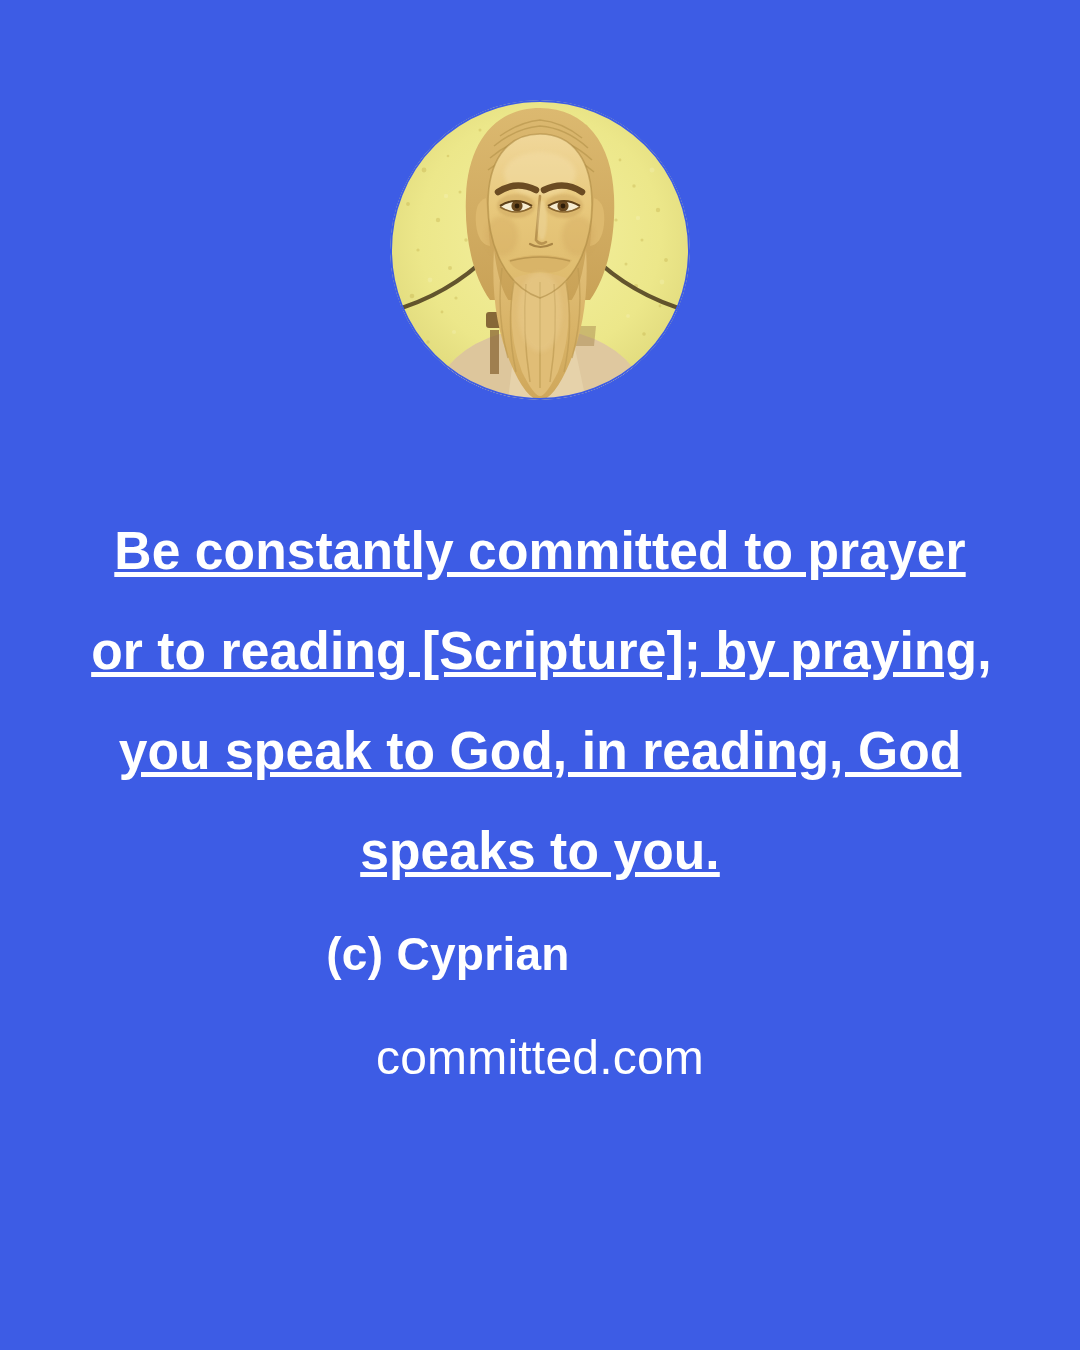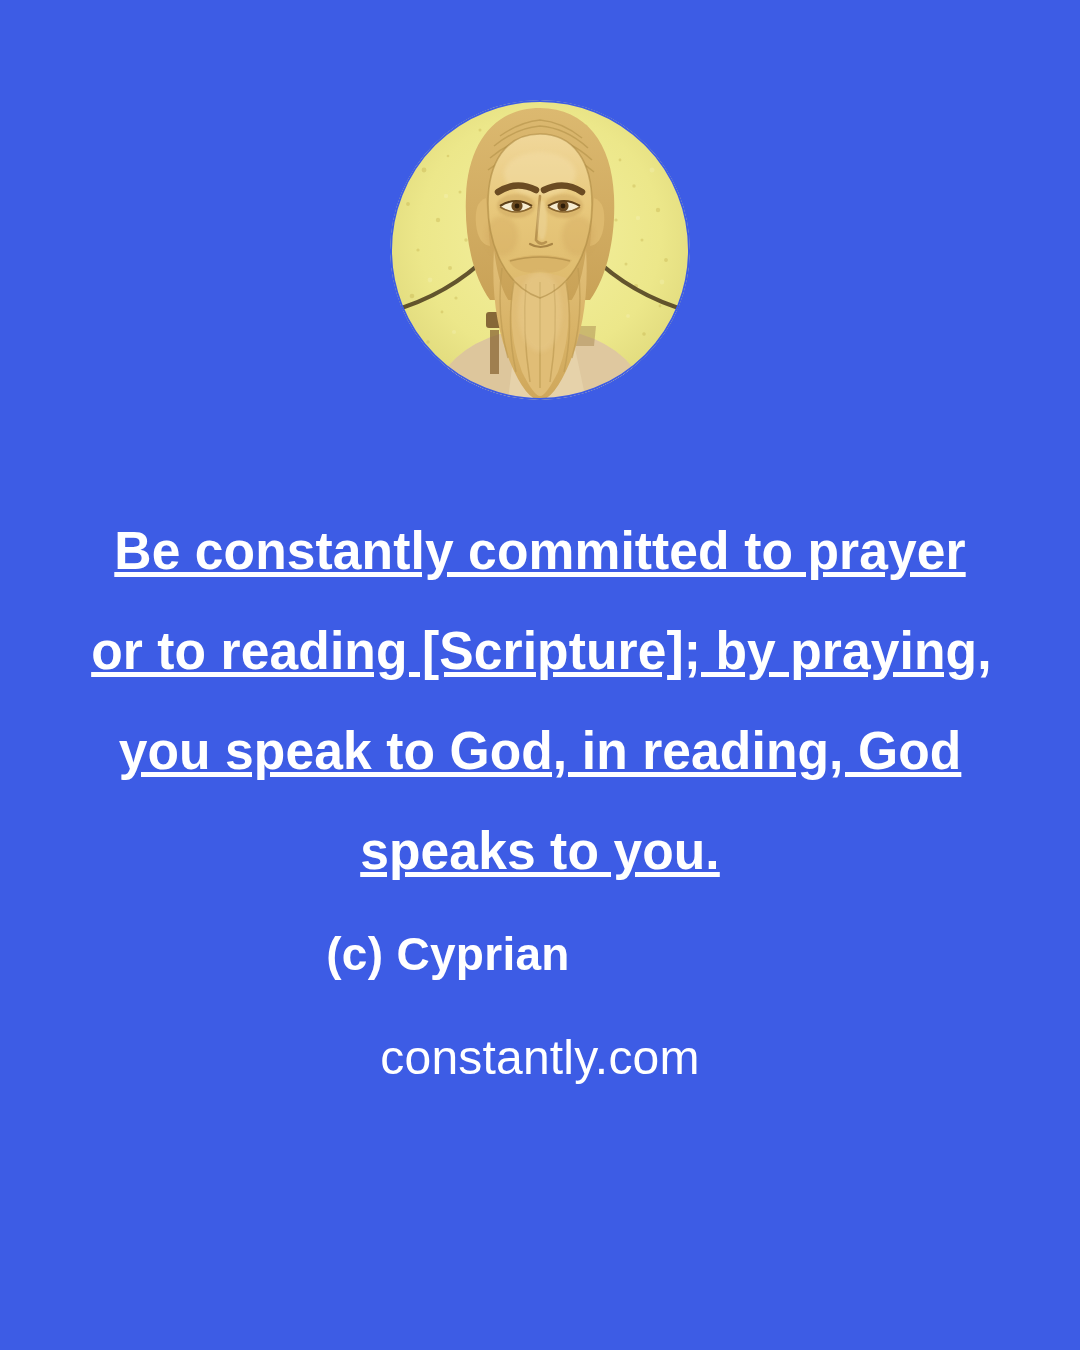--- a/index.html
+++ b/index.html
@@ -277,15 +277,15 @@
 
   <div class="quote">
     <span class="quote-line">Be constantly committed to prayer</span>
     <span class="quote-line">or to reading [Scripture]; by praying,</span>
     <span class="quote-line">you speak to God, in reading, God</span>
     <span class="quote-line">speaks to you.</span>
   </div>
 
   <div class="attribution">(c) Cyprian</div>
 
-  <div class="site-footer">constantly.com</div>
+  <div class="site-footer">committed.com</div>
 
 </div>
 
 </body></html>

